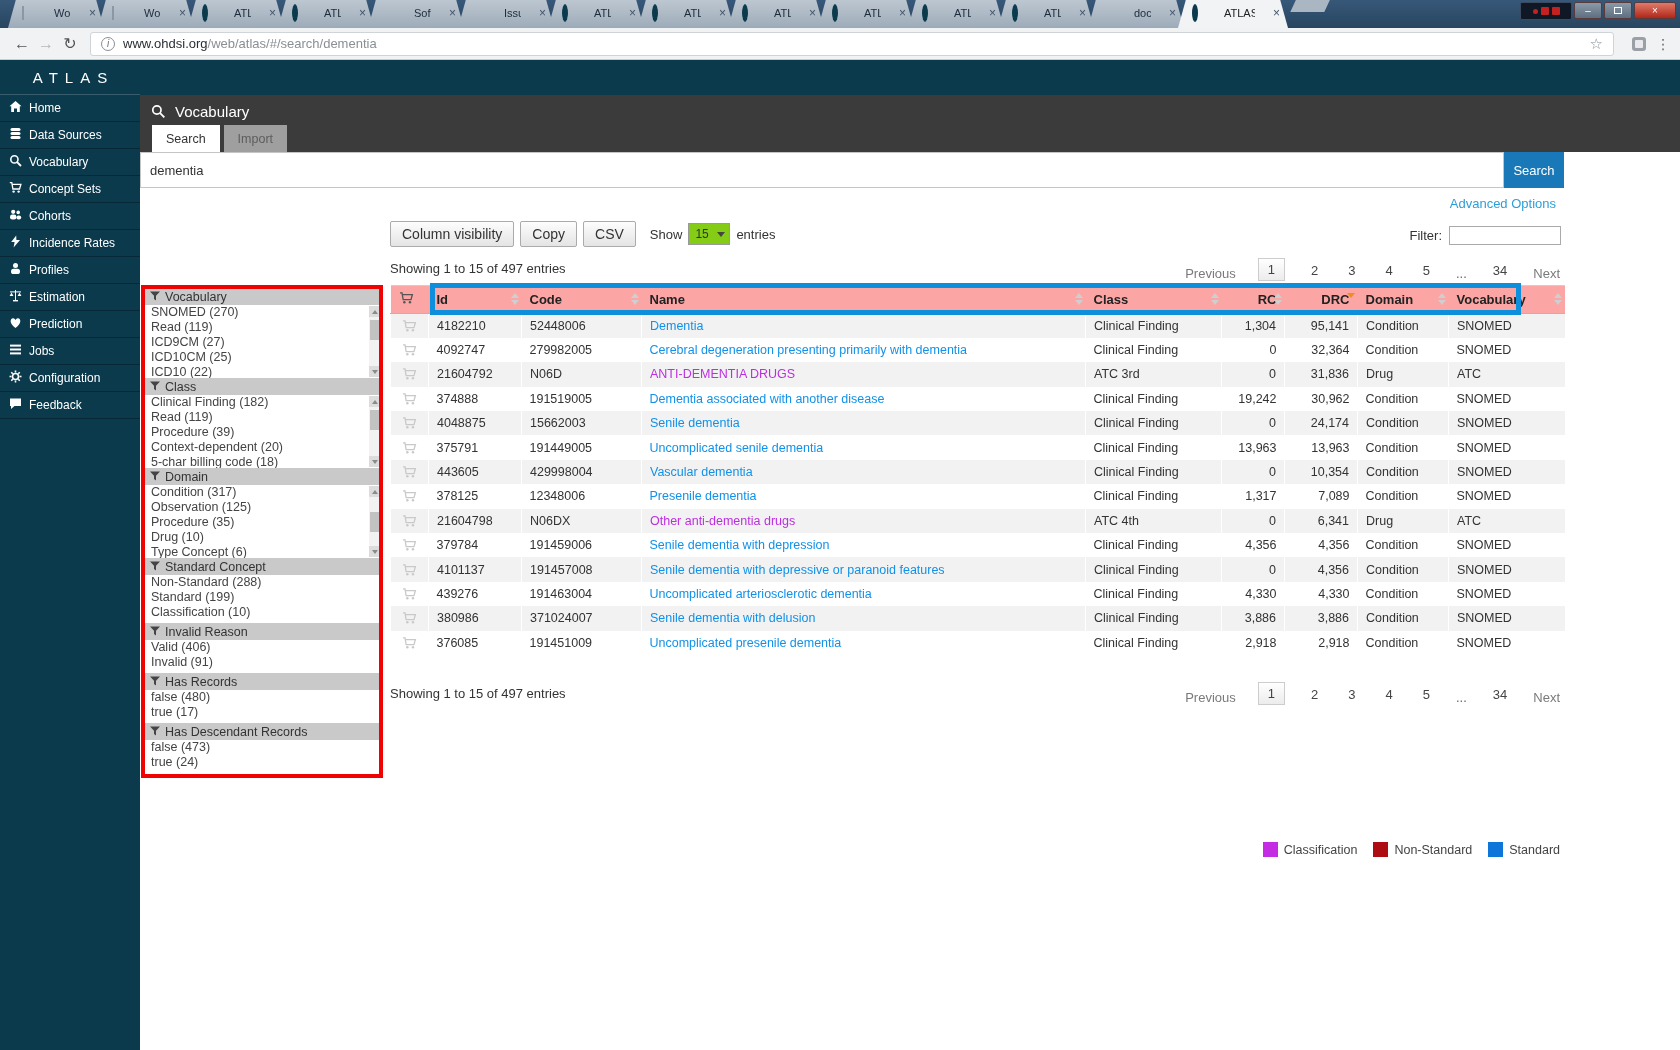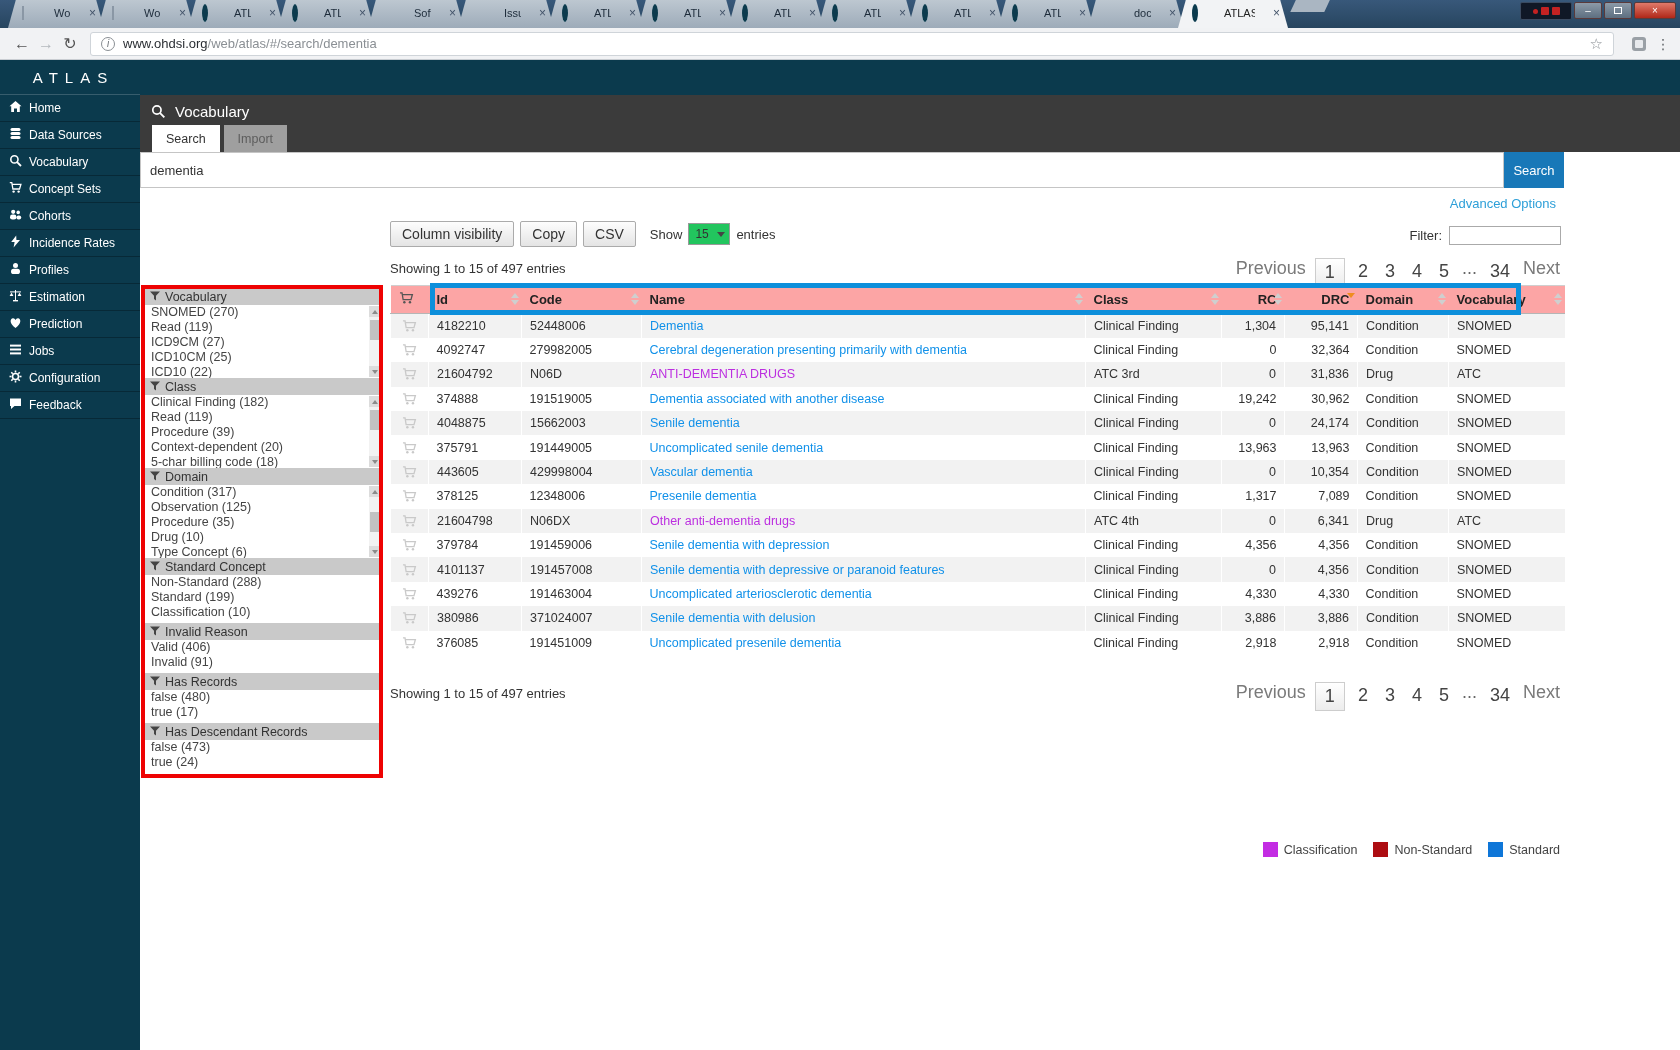--- a/index.html
+++ b/index.html
@@ -76,33 +76,33 @@
     padding:0 9px; font-size:13px; color:#333; font-family:"Liberation Sans",sans-serif; }
   .search-btn { position:absolute; left:1364px; top:0; width:60px; height:36px; background:#1878b8;
     color:#fff; border:none; font-size:13px; cursor:pointer; font-family:"Liberation Sans",sans-serif; }
   .adv-options { position:absolute; top:136px; right:124px; font-size:13px; color:#2d9fd8; cursor:pointer; }
 
   .toolbar { position:absolute; left:250px; top:161px; display:flex; align-items:center; }
   .tb-btn { height:26px; padding:0 11px; margin-right:6px; font-size:14px; color:#333;
     background:linear-gradient(#fdfdfd,#e4e4e4); border:1px solid #ababab; border-radius:2px; cursor:pointer;
     font-family:"Liberation Sans",sans-serif; }
   .show-wrap { display:flex; align-items:center; gap:6px; font-size:13px; color:#333; margin-left:8px; }
-  .select-box { min-width:42px; height:22px; border:1px solid #999; background:#22c55e; display:flex;
+  .select-box { min-width:42px; height:22px; border:1px solid #999; background:#84cc16; display:flex;
     align-items:center; justify-content:space-between; padding:0 4px 0 6px; font-size:12px; cursor:pointer; }
   .select-caret { width:0; height:0; border-left:4px solid transparent; border-right:4px solid transparent;
     border-top:5px solid #444; }
   .filter-wrap { position:absolute; top:166px; right:119px; display:flex; align-items:center; gap:7px;
     font-size:13px; color:#333;padding-left:16px; }
   .filter-input { width:112px; height:19px; border:1px solid #aaa; }
 
   .showing { position:absolute; left:250px; font-size:13px; color:#333; }
   .showing.top { top:201px; } .showing.bottom { top:626px; }
 
-  .pagination { position:absolute; right:120px; display:flex; align-items:flex-start; gap:9px;
-    font-size:18px; color:#555; }
+  .pagination { position:absolute; right:120px; display:flex; align-items:flex-end; gap:22px;
+    font-size:13px; color:#555; }
   .pagination.top { top:198px; } .pagination.bottom { top:622px; }
   .pg-prev,.pg-next { color:#7a7a7a; cursor:pointer; }
   .pg-num { cursor:pointer; color:#444; padding:3px 4px; }
   .pg-num.current { border:1px solid #cdcdcd; background:linear-gradient(#fff,#ececec); padding:3px 9px; }
   .pg-ellipsis { color:#666; }
 
   
   .facet-panel { position:absolute; left:5px; top:228px; width:238px; }
   .facet-header { height:17px; background:#c9c9c9; color:#333; font-size:12.5px; display:flex;
     align-items:center; gap:5px; padding:0 5px; cursor:pointer; }

